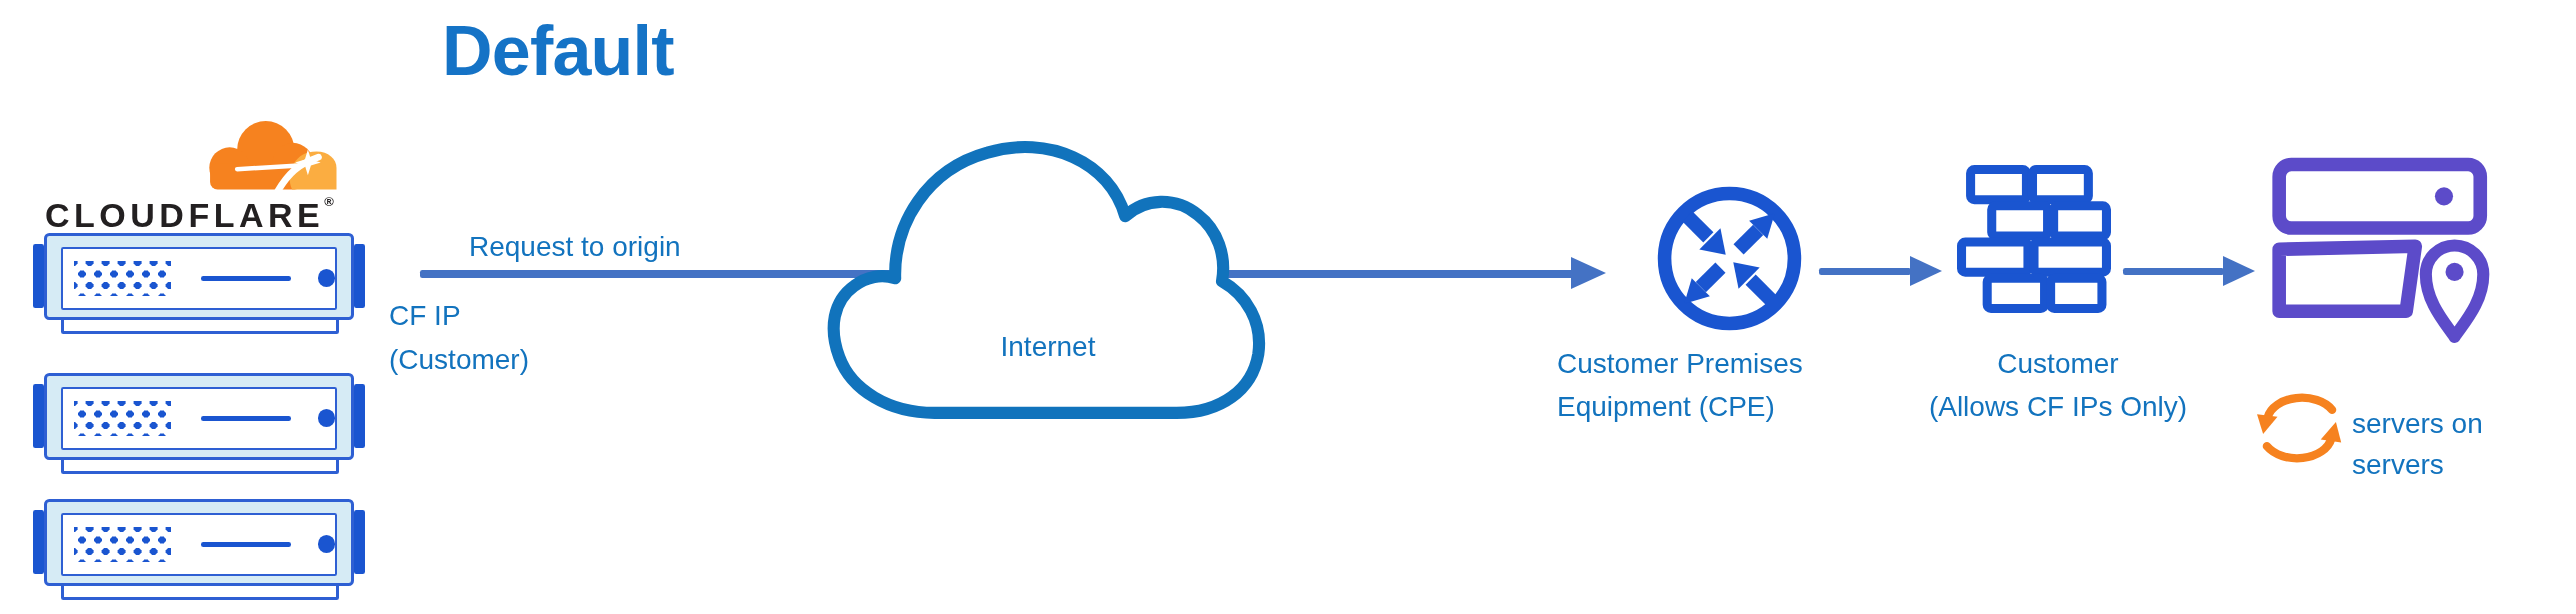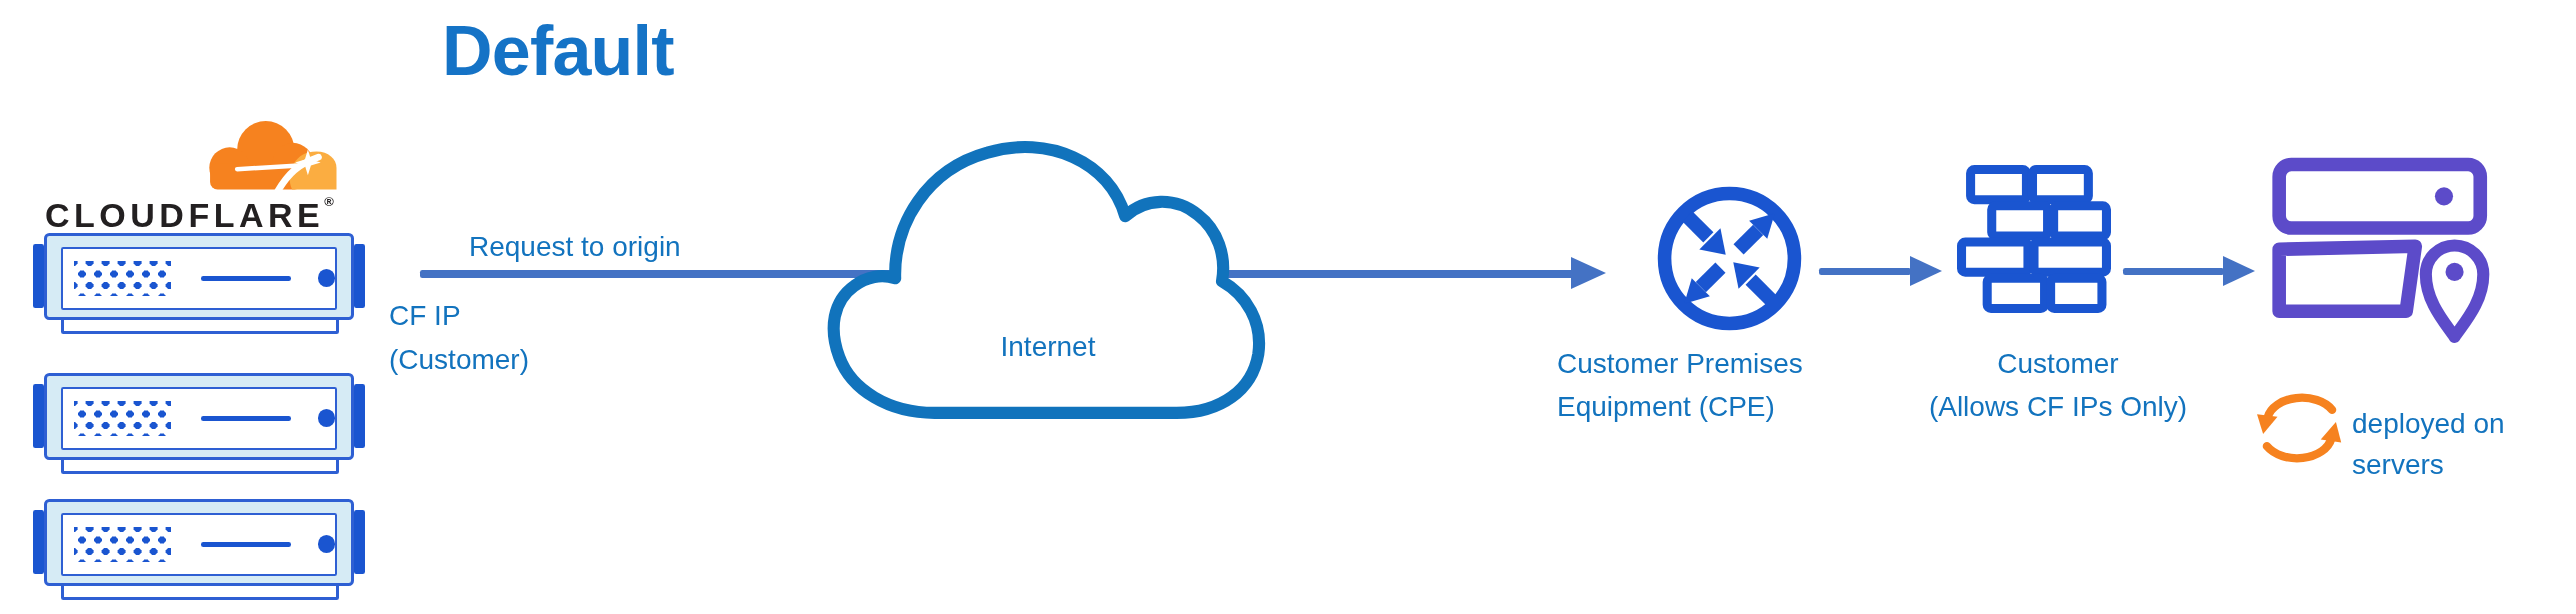--- a/index.html
+++ b/index.html
@@ -178,18 +178,18 @@
     <circle cx="244" cy="152" r="12" class="purp-f"></circle>
   </svg>
 
   <svg class="abs" style="left:2254px;top:381px" width="91" height="70" viewBox="0 0 120 92">
     <path d="M103,22 A46,32 0 0 0 18,32" fill="none" class="oran" stroke-width="11" stroke-linecap="round"></path>
     <path d="M17,70 A46,32 0 0 0 102,60" fill="none" class="oran" stroke-width="11" stroke-linecap="round"></path>
     <polygon points="4,28 31,31 12,54" class="oran-f"></polygon>
     <polygon points="115,65 88,61 108,38" class="oran-f"></polygon>
   </svg>
   <div class="lbl" style="left:2352px;top:391px;line-height:41px">
-    <div>deployed on</div>
+    <div>servers on</div>
     <div>servers</div>
   </div>
 
 </div>
 
 
 </body></html>

